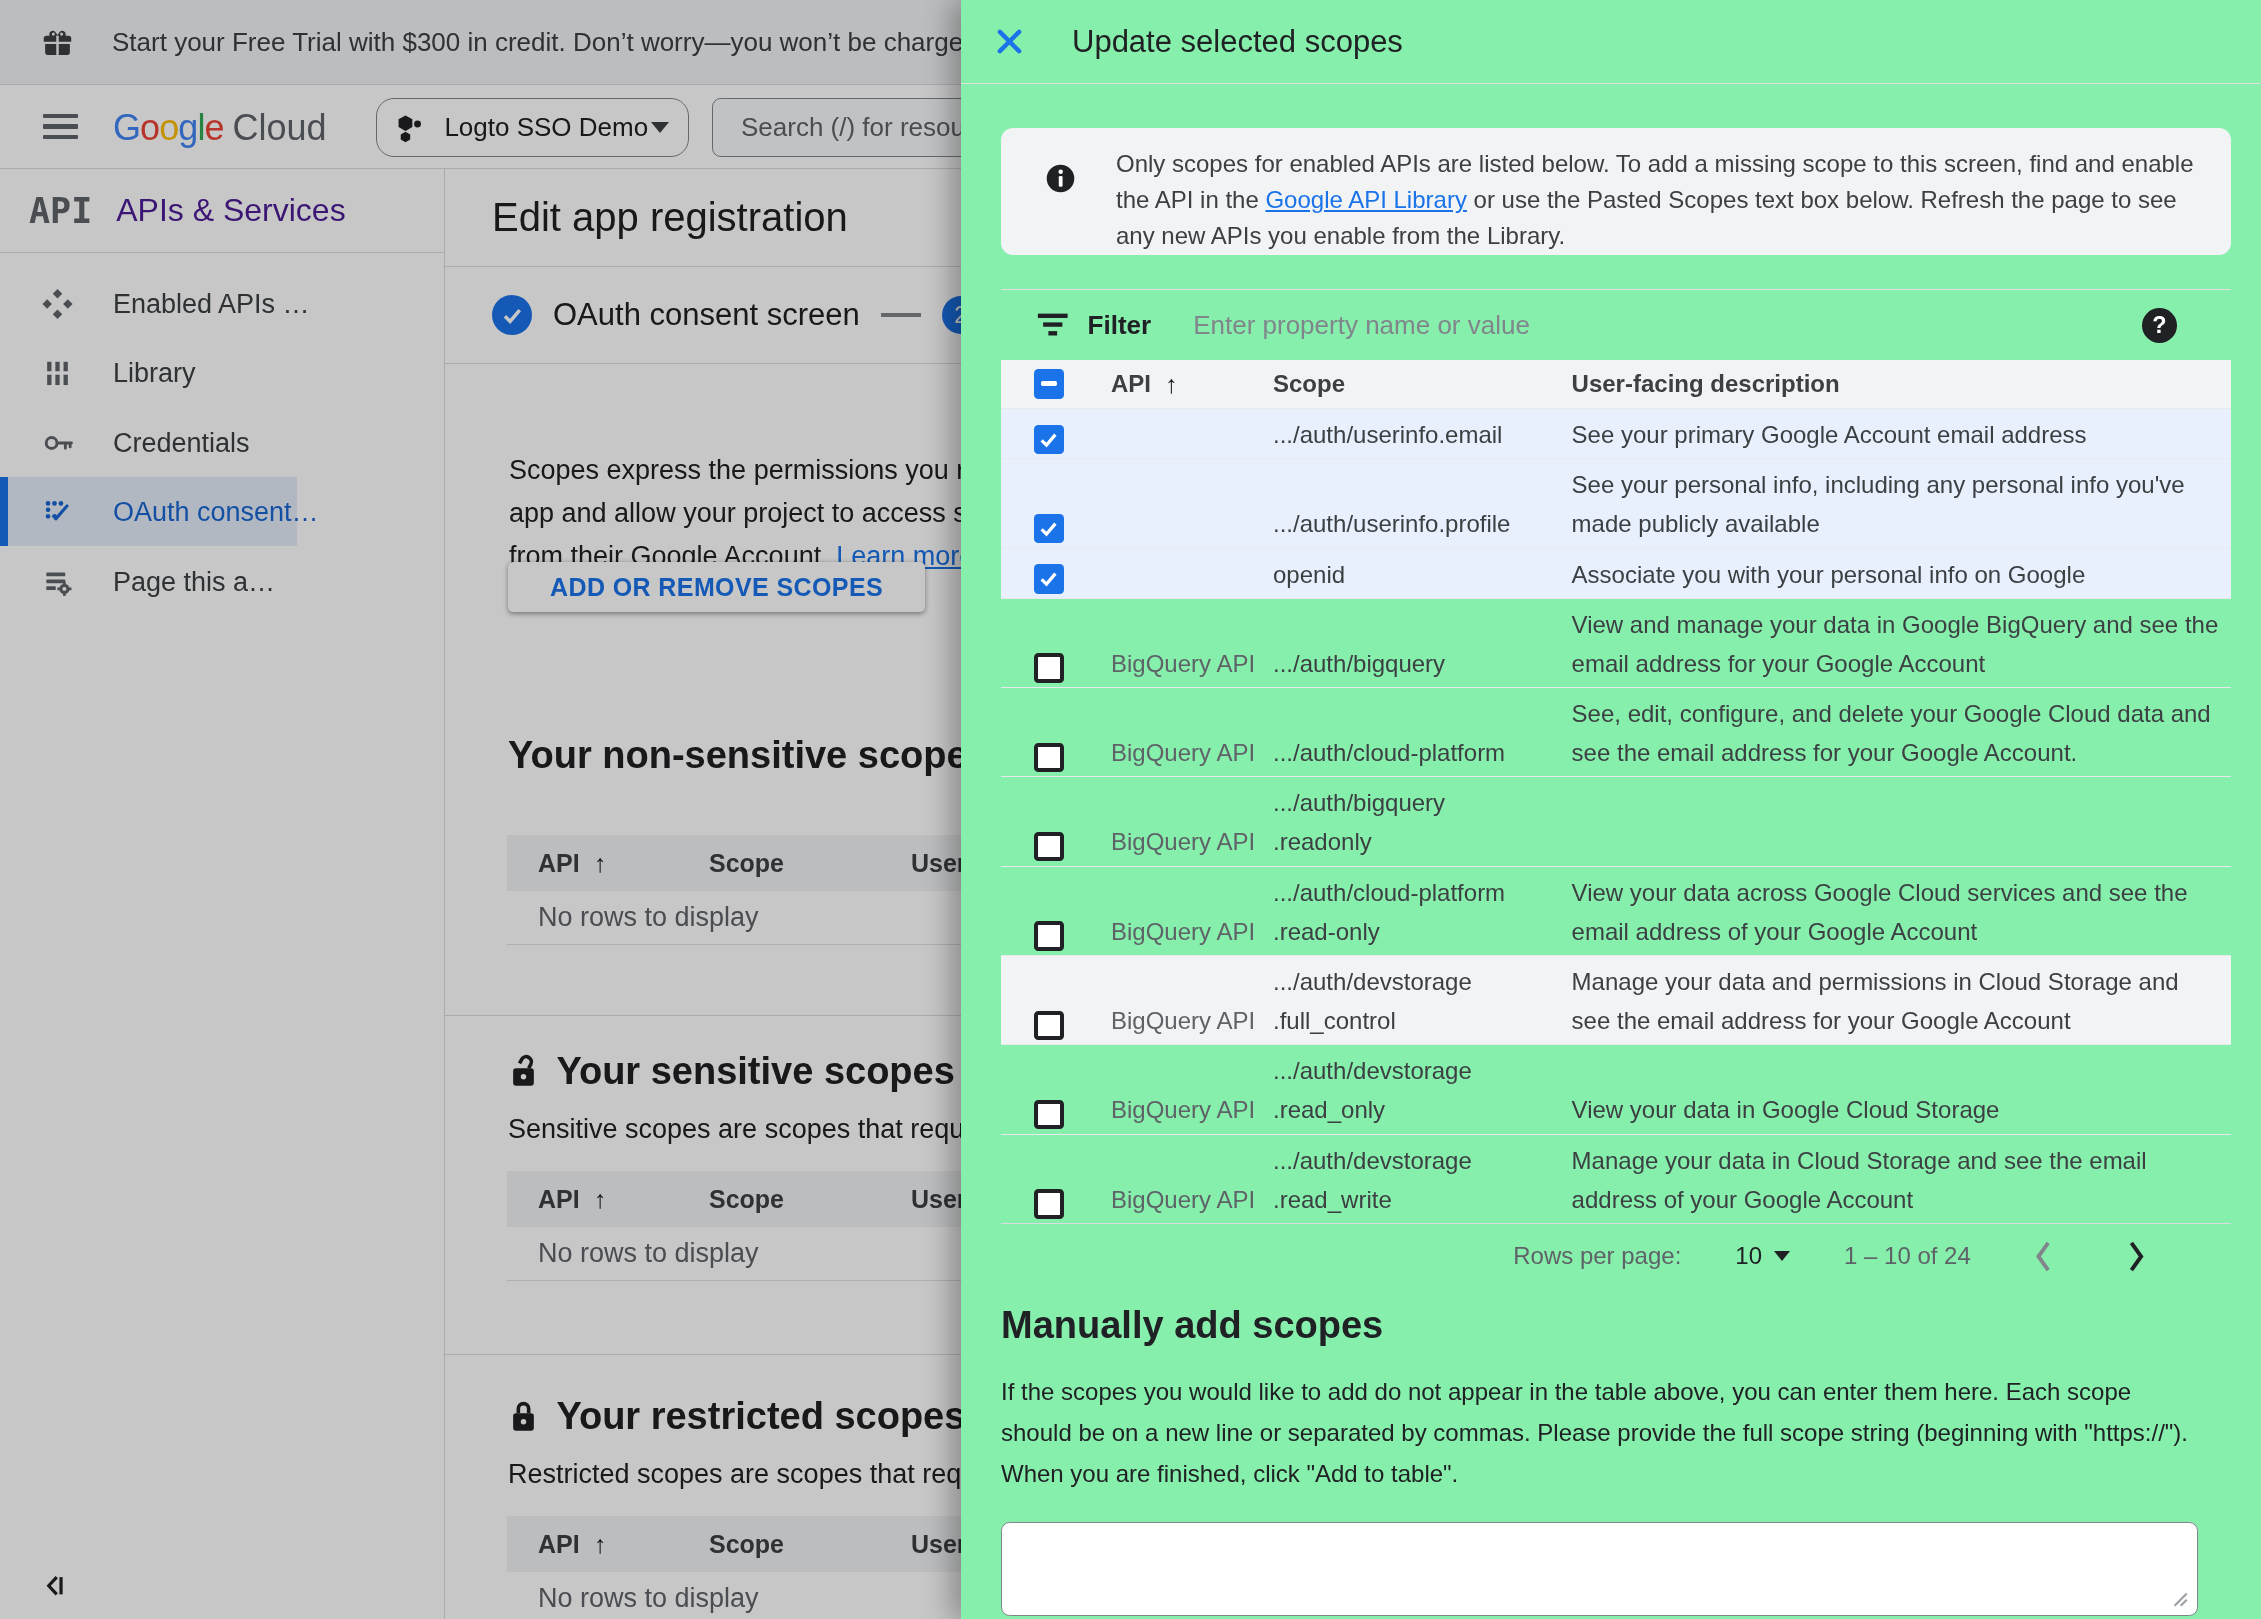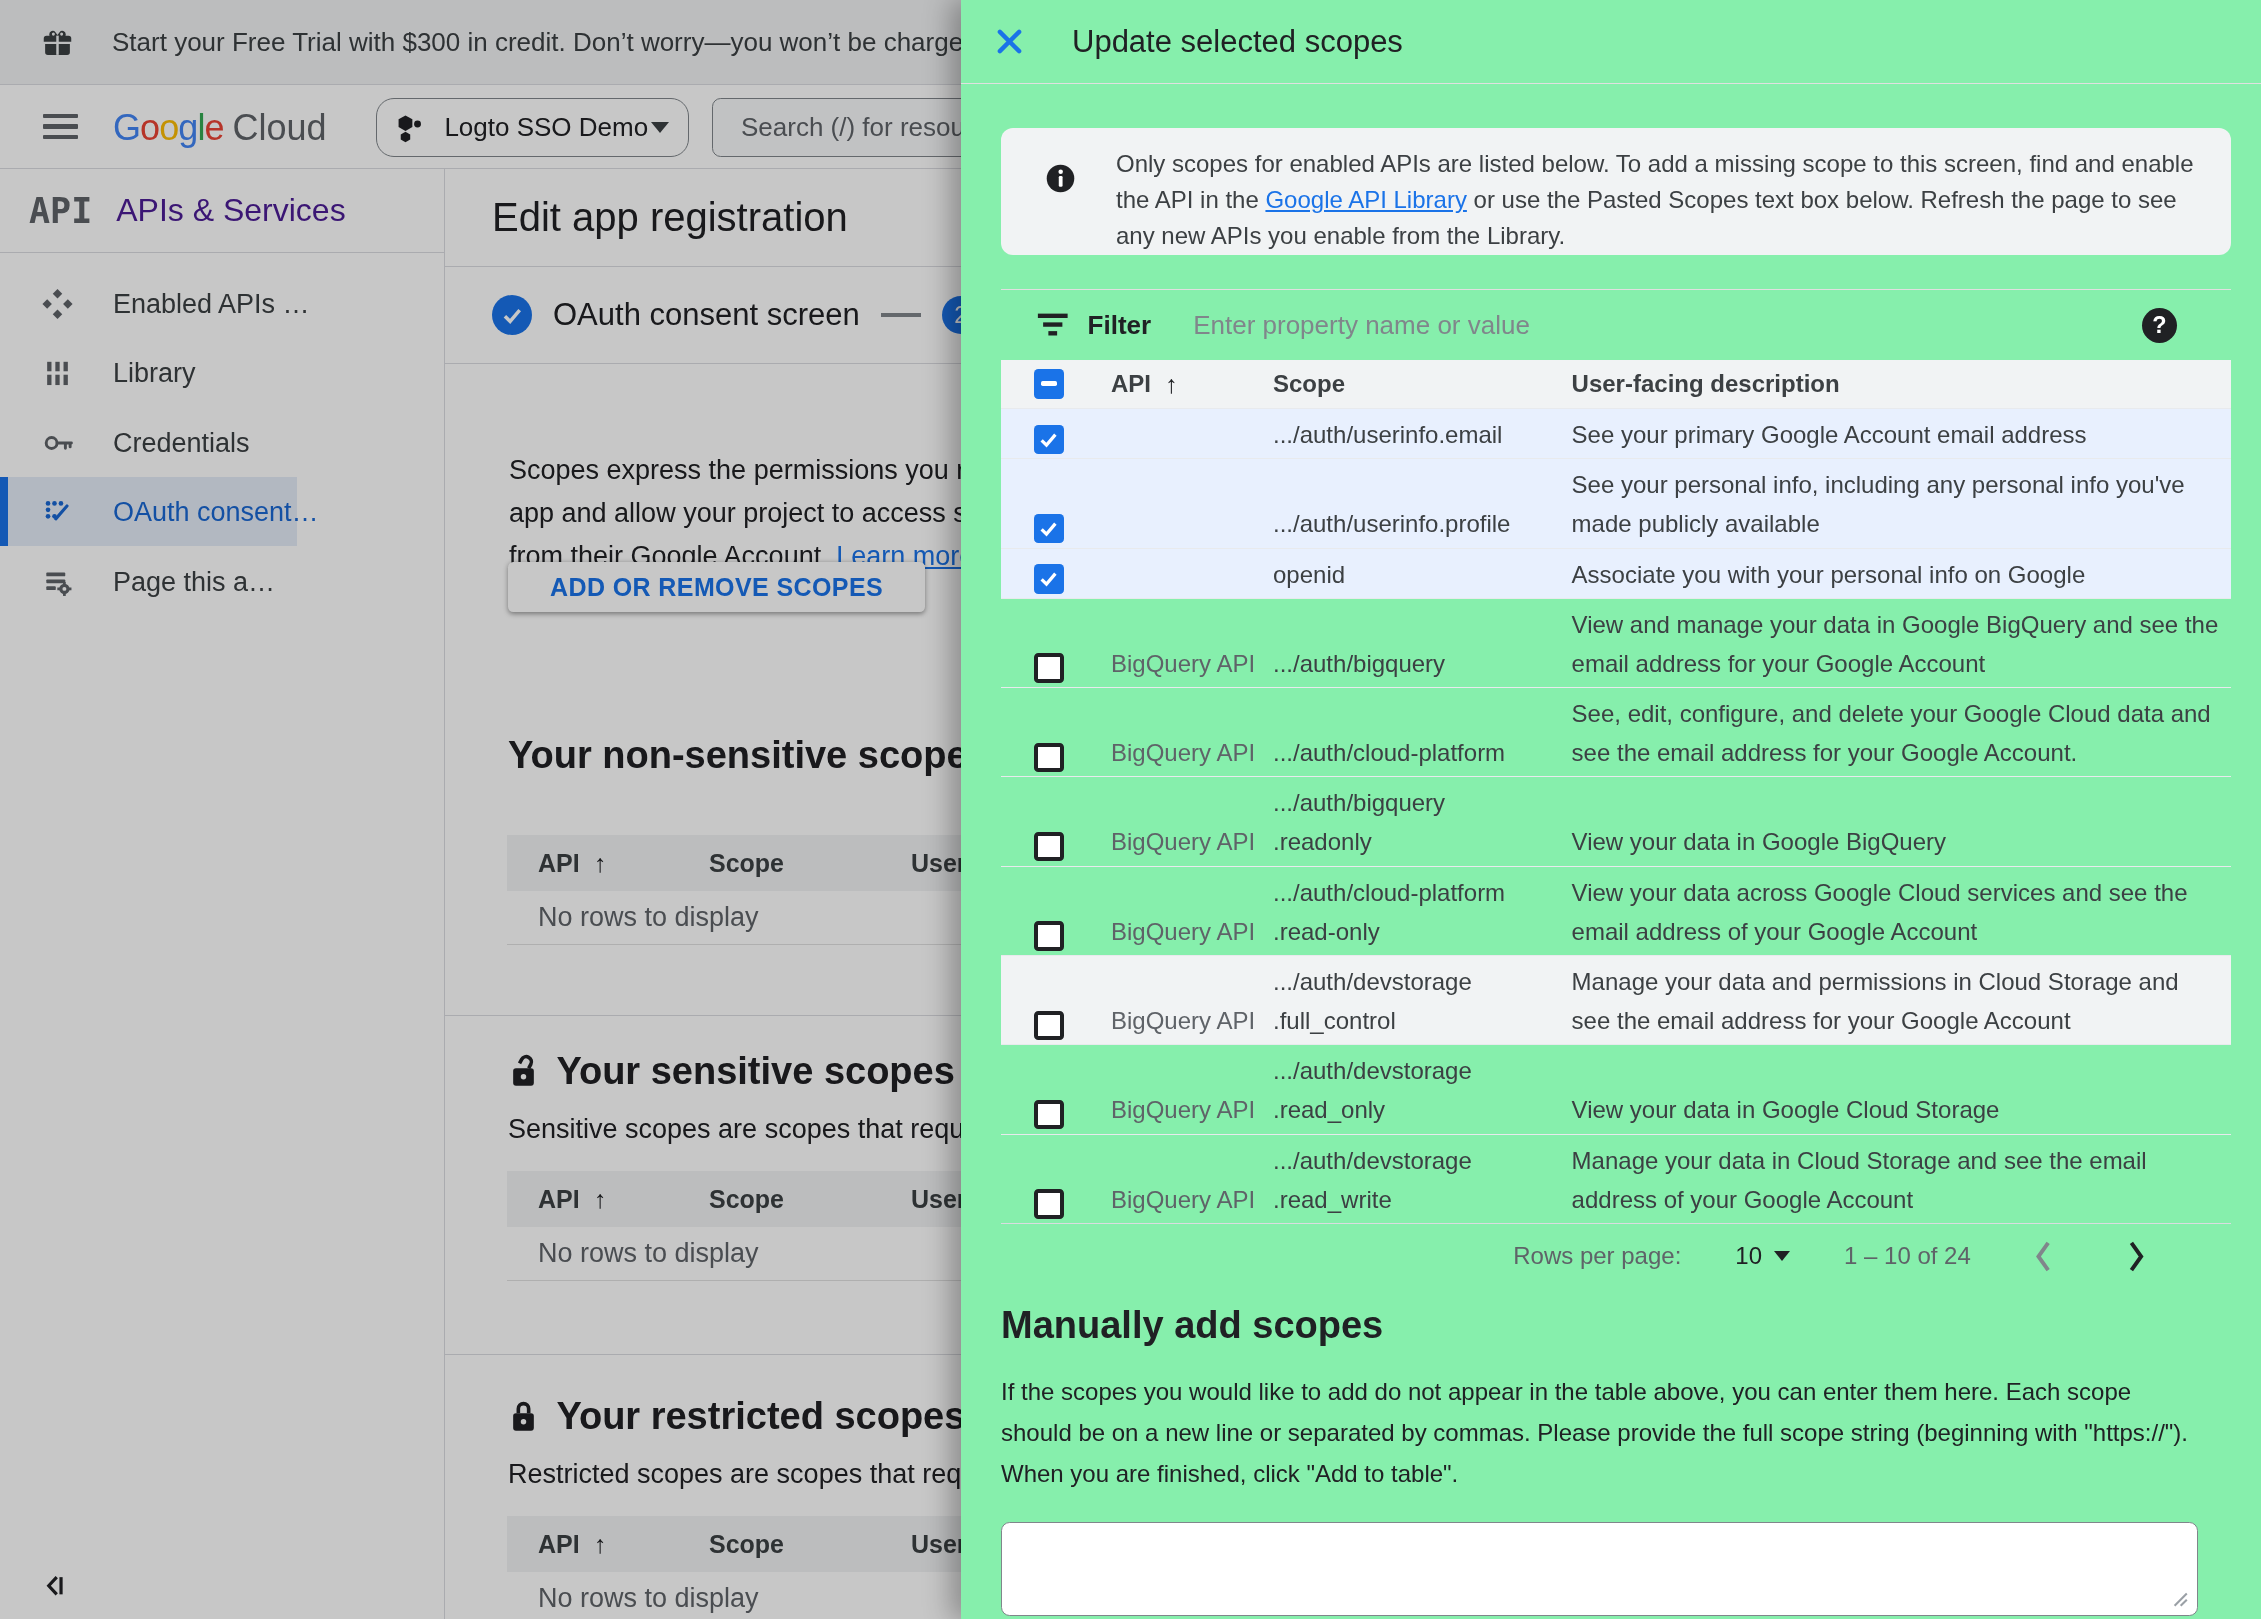--- a/index.html
+++ b/index.html
@@ -438,21 +438,20 @@
             <div class="td-scope">.../auth/cloud-platform</div>
             <div class="td-desc">See, edit, configure, and delete your Google Cloud data and see the email address for your Google Account.</div>
           </div>
           <div class="trow">
             <div class="td-check">
               <span class="cb cb-off"></span>
             </div>
             <div class="td-api">BigQuery API</div>
             <div class="td-scope">.../auth/bigquery
 .readonly</div>
-            <div class="td-desc">View your data in Google BigQuery</div>
           </div>
           <div class="trow">
             <div class="td-check">
               <span class="cb cb-off"></span>
             </div>
             <div class="td-api">BigQuery API</div>
             <div class="td-scope">.../auth/cloud-platform
 .read-only</div>
             <div class="td-desc">View your data across Google Cloud services and see the email address of your Google Account</div>
           </div>

